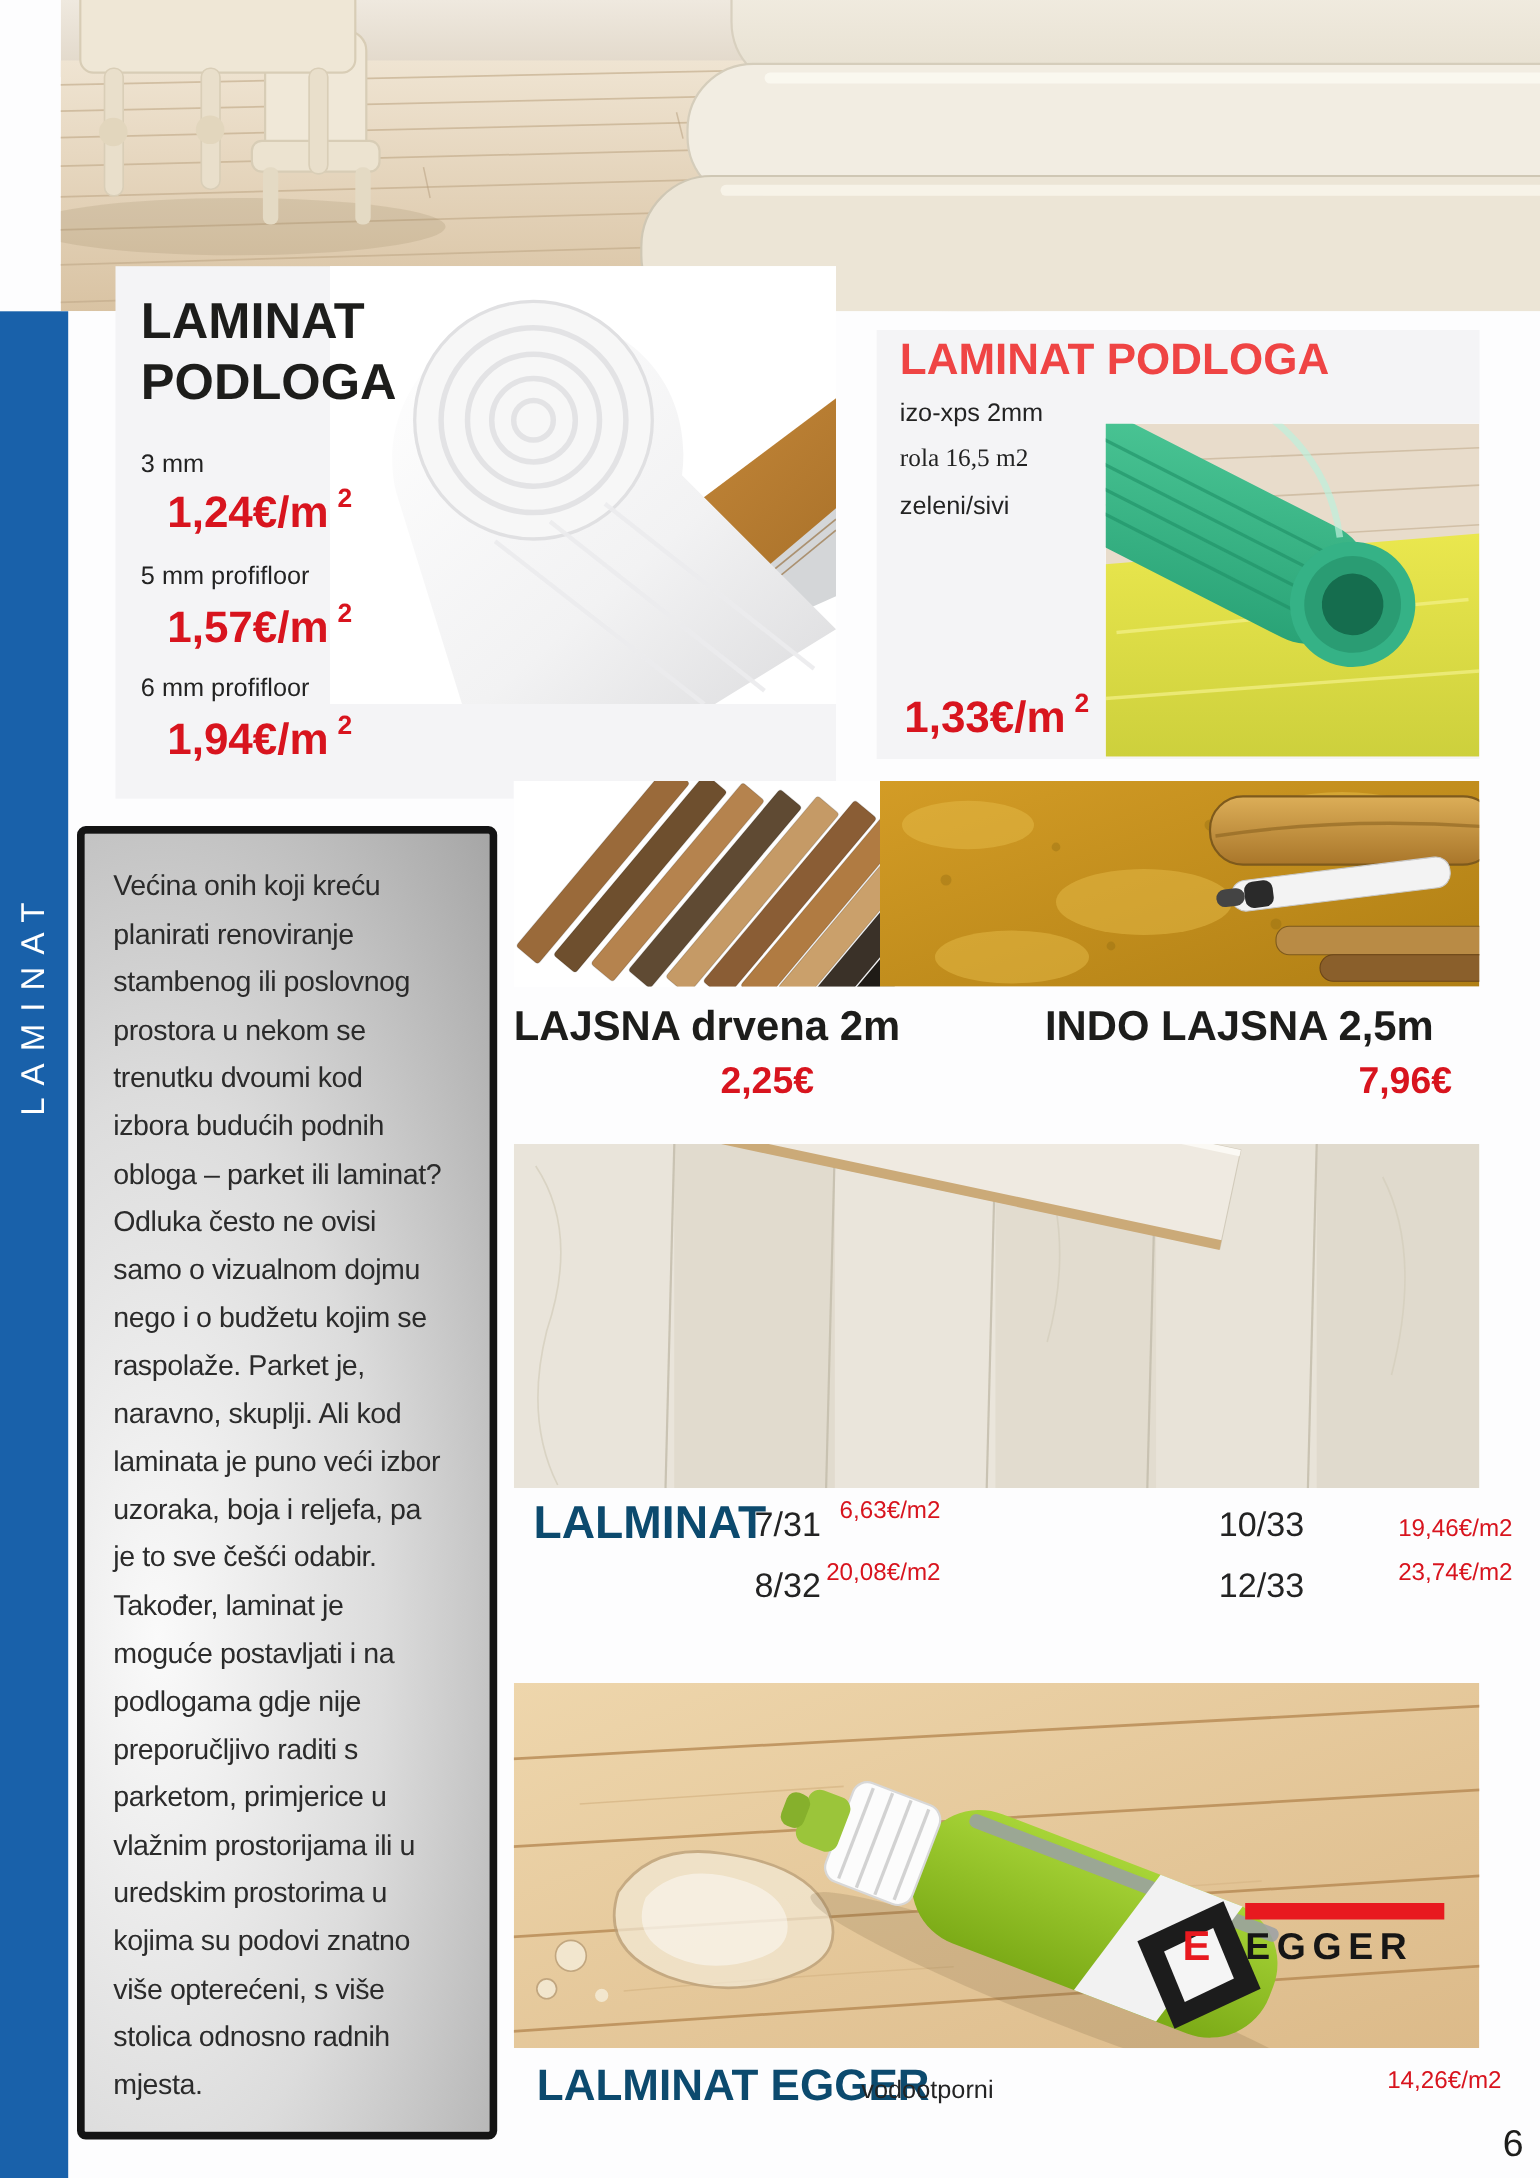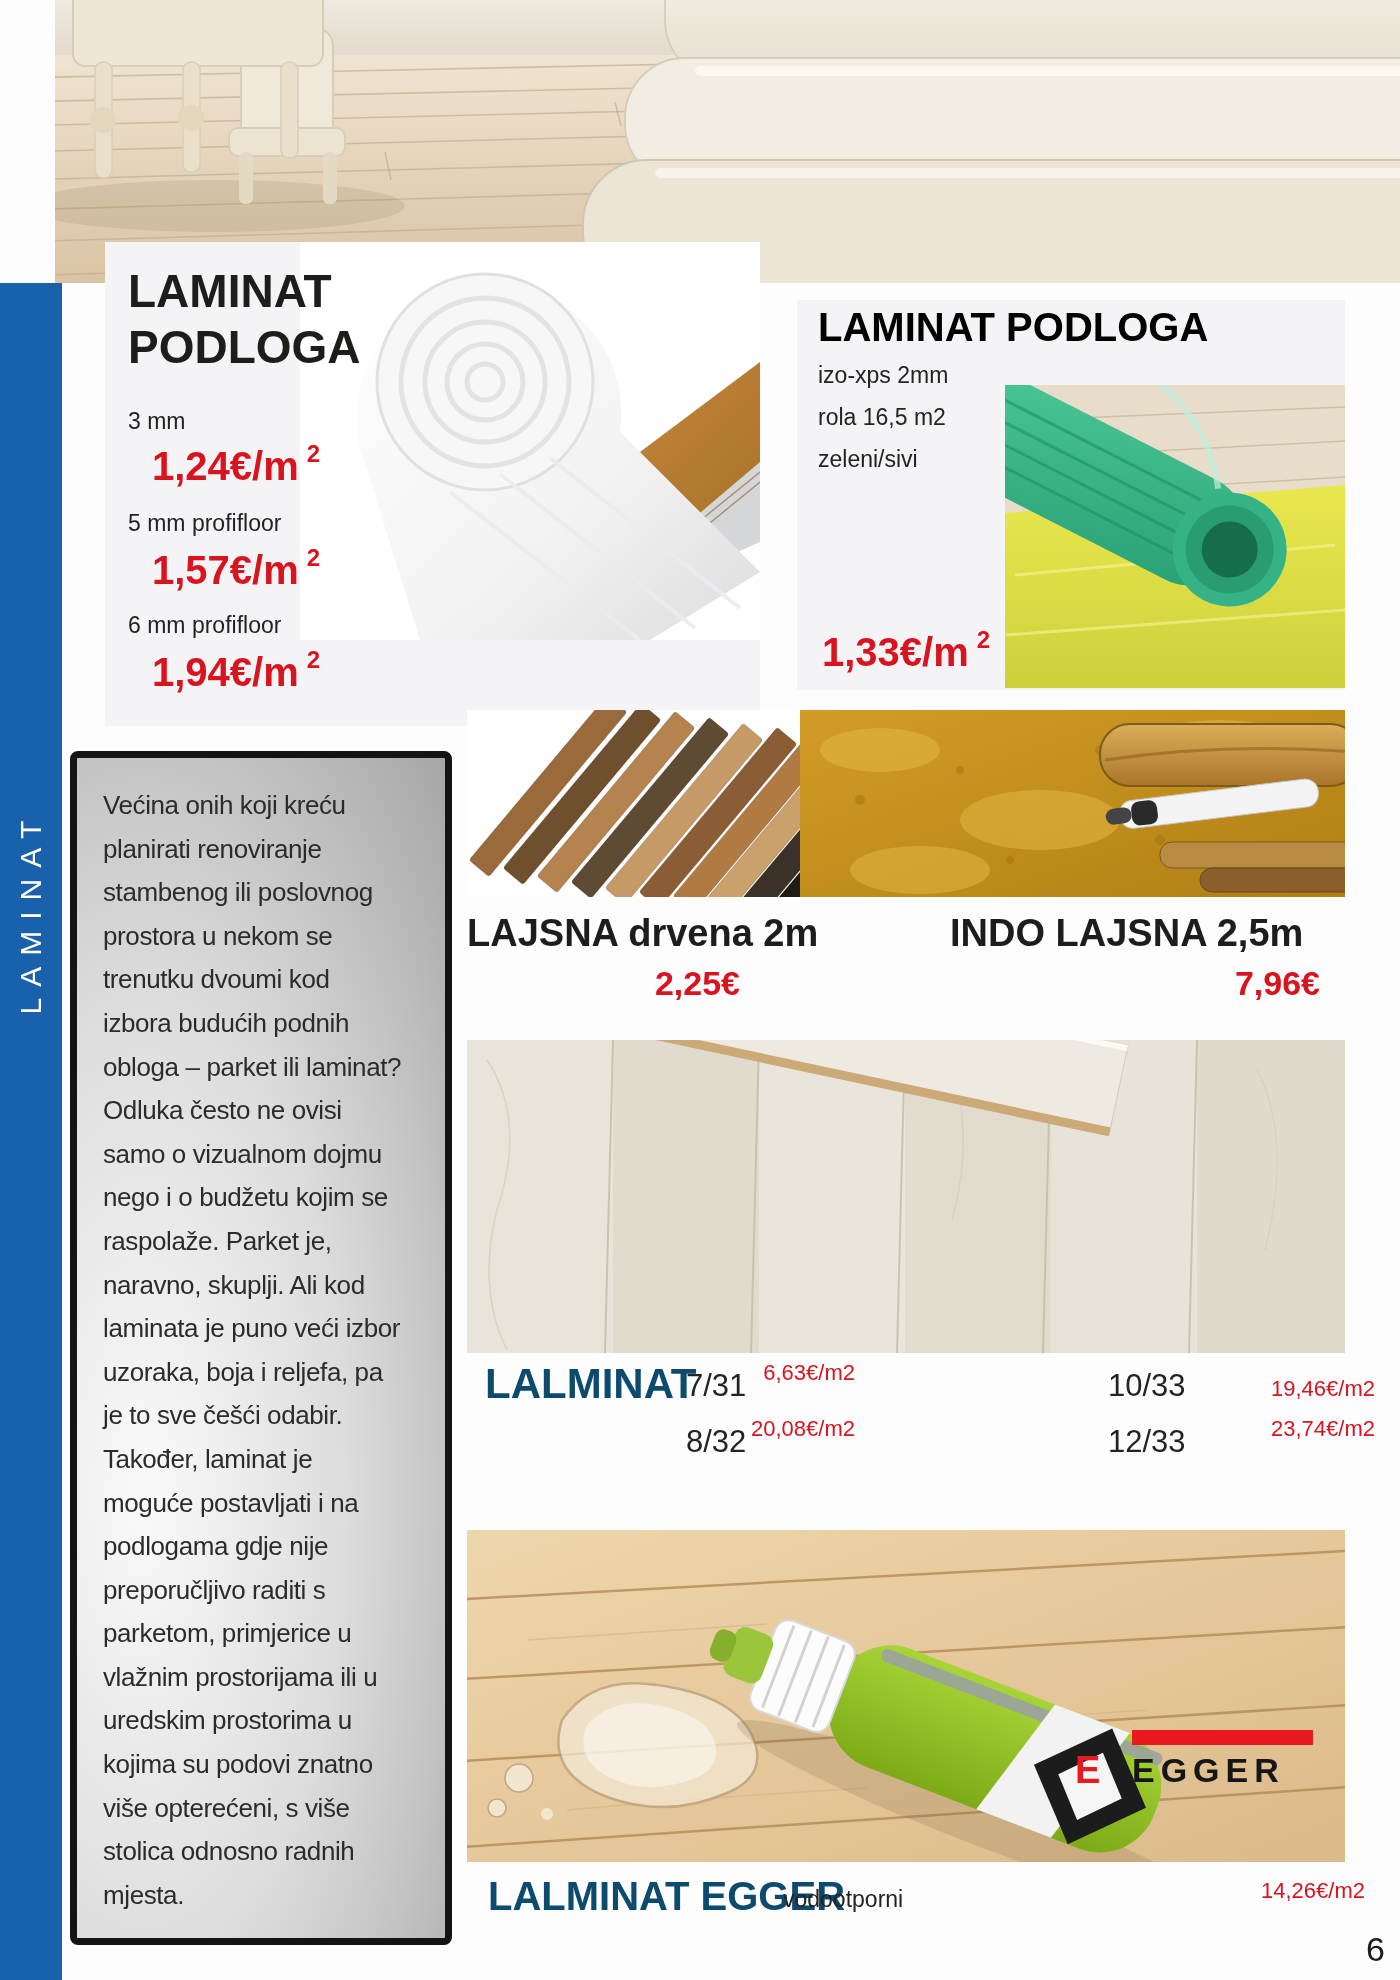--- a/index.html
+++ b/index.html
@@ -13,21 +13,21 @@
   .bluebar{left:0;top:283px;width:62px;height:1697px;background:var(--sidebar-blue);}
   .vlabel{left:-119px;top:895px;width:300px;text-align:center;color:#fff;font-size:30px;
           letter-spacing:11px;transform:rotate(-90deg);transform-origin:center;}
 
   
   .panel{background:#f4f4f6;}
   .panel1{left:105px;top:242px;width:655px;height:484px;}
   .panel2{left:797px;top:300px;width:548px;height:390px;}
 
   .title-xl{font-size:46px;font-weight:700;color:#1d1d1b;line-height:1.0;}
-  .title-l{font-size:40px;font-weight:700;color:#000000;}
+  .title-l{font-size:40px;font-weight:700;color:#ef4444;}
   .spec{font-size:23px;color:#232323;}
   .price-lg{font-size:40px;font-weight:700;color:var(--accent-red);}
   .price-lg sup,.price-md sup{font-size:24px;position:relative;top:-4px;margin-left:8px;font-weight:700;}
   .caption{font-size:38px;font-weight:700;color:#1d1d1b;}
   .cap-price{font-size:34px;font-weight:700;color:var(--accent-red);text-align:right;}
   .tbl-title{font-size:42px;font-weight:700;color:#0c4a6e;margin-left:10px;}
   .tbl-spec{font-size:31px;color:#232323;margin-left:36px;}
   .tbl-price{font-size:22px;font-weight:400;color:var(--accent-red);text-align:right;}
   .pagenum{font-size:34px;color:#1d1d1b;text-align:right;}
 
@@ -158,21 +158,21 @@
   <div class="abs spec" style="left:128px;top:408px;">3 mm</div>
   <div class="abs price-lg" style="left:152px;top:444px;"><span>1,24€/m</span><sup>2</sup></div>
   <div class="abs spec" style="left:128px;top:510px;">5 mm profifloor</div>
   <div class="abs price-lg" style="left:152px;top:548px;"><span>1,57€/m</span><sup>2</sup></div>
   <div class="abs spec" style="left:128px;top:612px;">6 mm profifloor</div>
   <div class="abs price-lg" style="left:152px;top:650px;"><span>1,94€/m</span><sup>2</sup></div>
 
   <div class="abs panel panel2"></div>
   <div class="abs title-l" style="left:818px;top:305px;">LAMINAT PODLOGA</div>
   <div class="abs spec" style="left:818px;top:362px;">izo-xps 2mm</div>
-  <div class="abs spec" style="left:818px;top:404px;">rola 16,5 m2</div>
+  <div class="abs spec" style="left:818px;top:404px;font-family:Liberation Serif, serif;">rola 16,5 m2</div>
   <div class="abs spec" style="left:818px;top:446px;">zeleni/sivi</div>
   <div class="abs price-lg" style="left:822px;top:630px;"><span>1,33€/m</span><sup>2</sup></div>
   <div class="abs img-frame" style="left:1005px;top:385px;width:340px;height:303px;">
     <svg width="340" height="303" viewBox="0 0 340 303">
       <defs>
         <linearGradient id="yellowsheet" x1="0" y1="0" x2="0" y2="1">
           <stop offset="0" stop-color="#eae74e"></stop>
             <stop offset="1" stop-color="#cdd03c"></stop>
         </linearGradient>
         <linearGradient id="greenroll" x1="0" y1="0" x2="1" y2="1">

